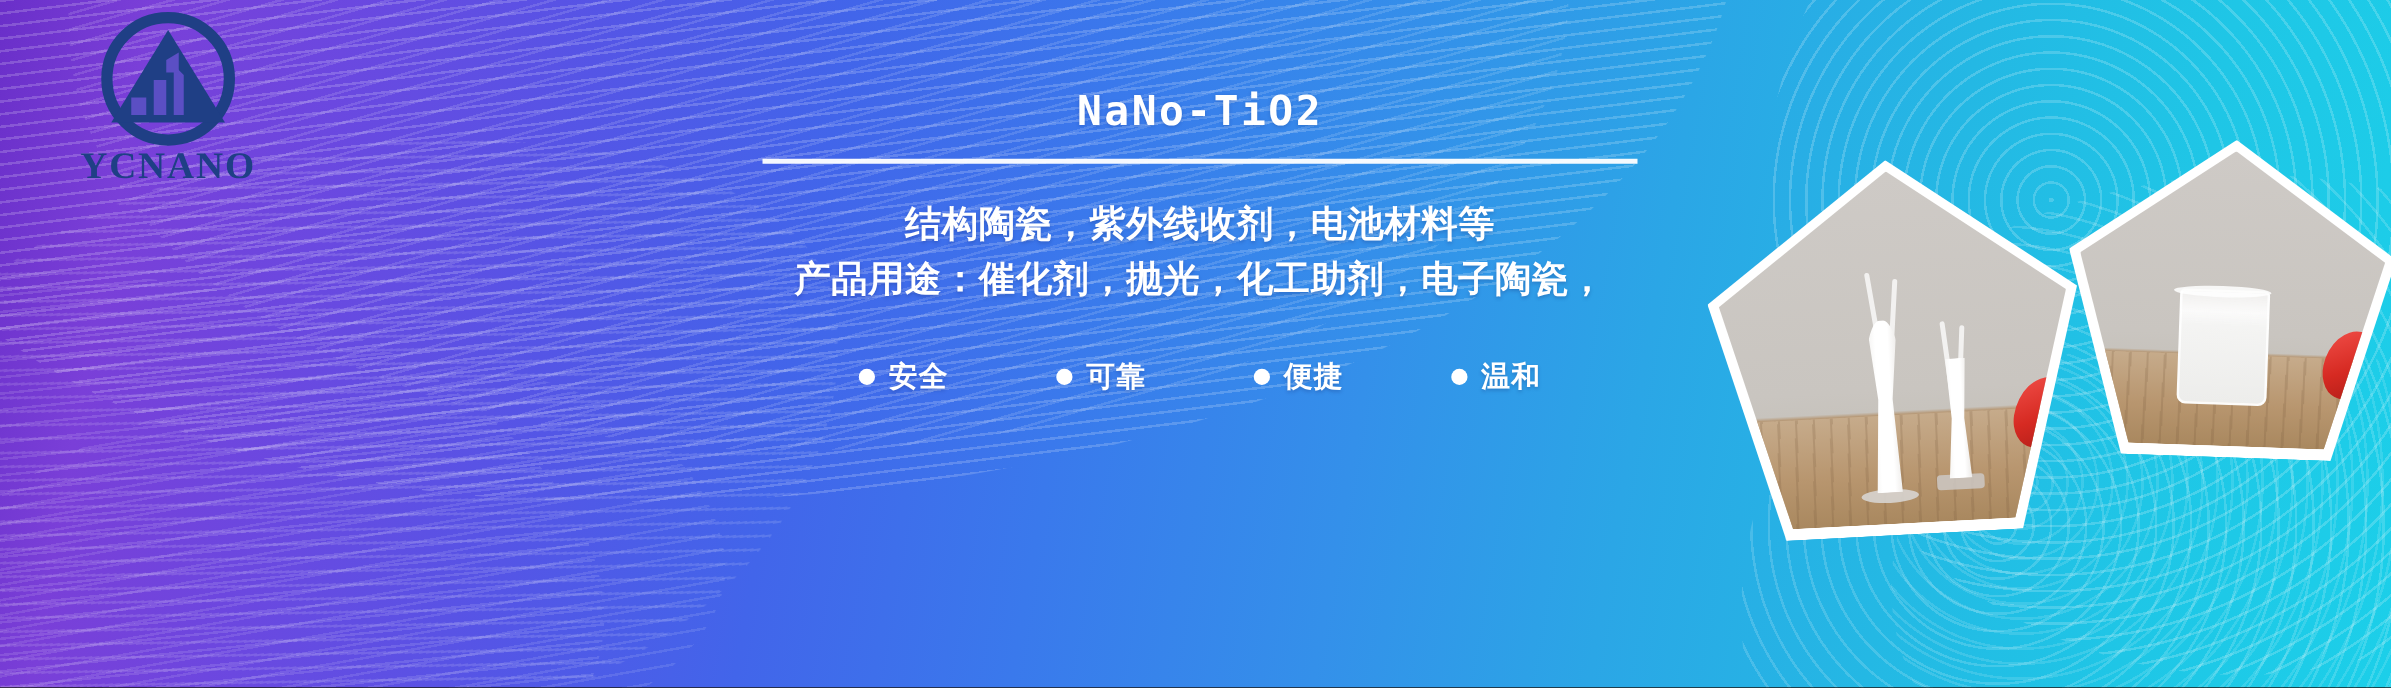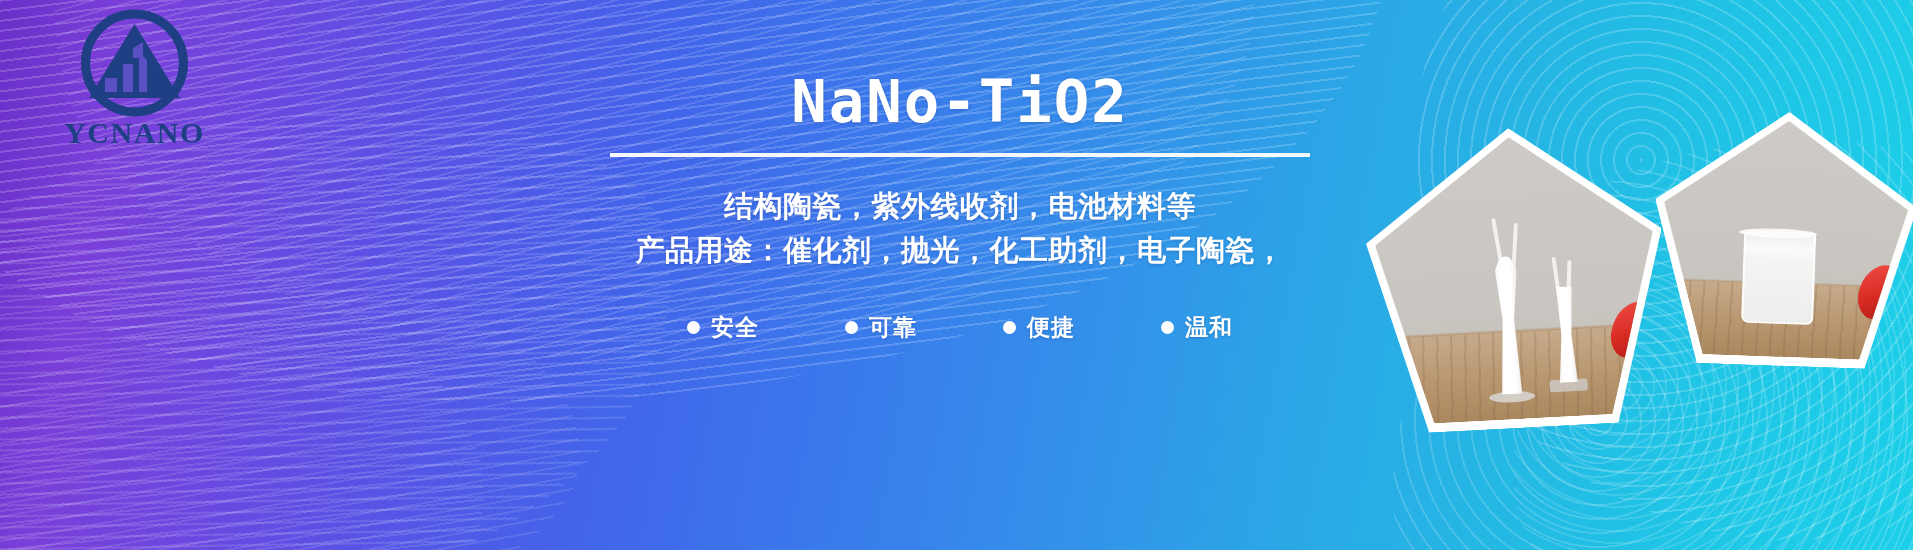--- a/index.html
+++ b/index.html
@@ -164,21 +164,21 @@
     position:absolute;
     left:430px; top:0;
     width:1060px; height:550px;
     text-align:center;
     color:#ffffff;
   }
 
   .title{
     margin-top:72px;
     font-family:"DejaVu Sans Mono","Liberation Mono",monospace;
-    font-size:59px;
+    font-size:33px;
     font-weight:700;
     letter-spacing:2px;
     line-height:1;
     text-shadow:0 1px 3px rgba(20,40,110,.25);
   }
 
   .rule{
     width:700px;
     height:4px;
     margin:22px auto 0;

